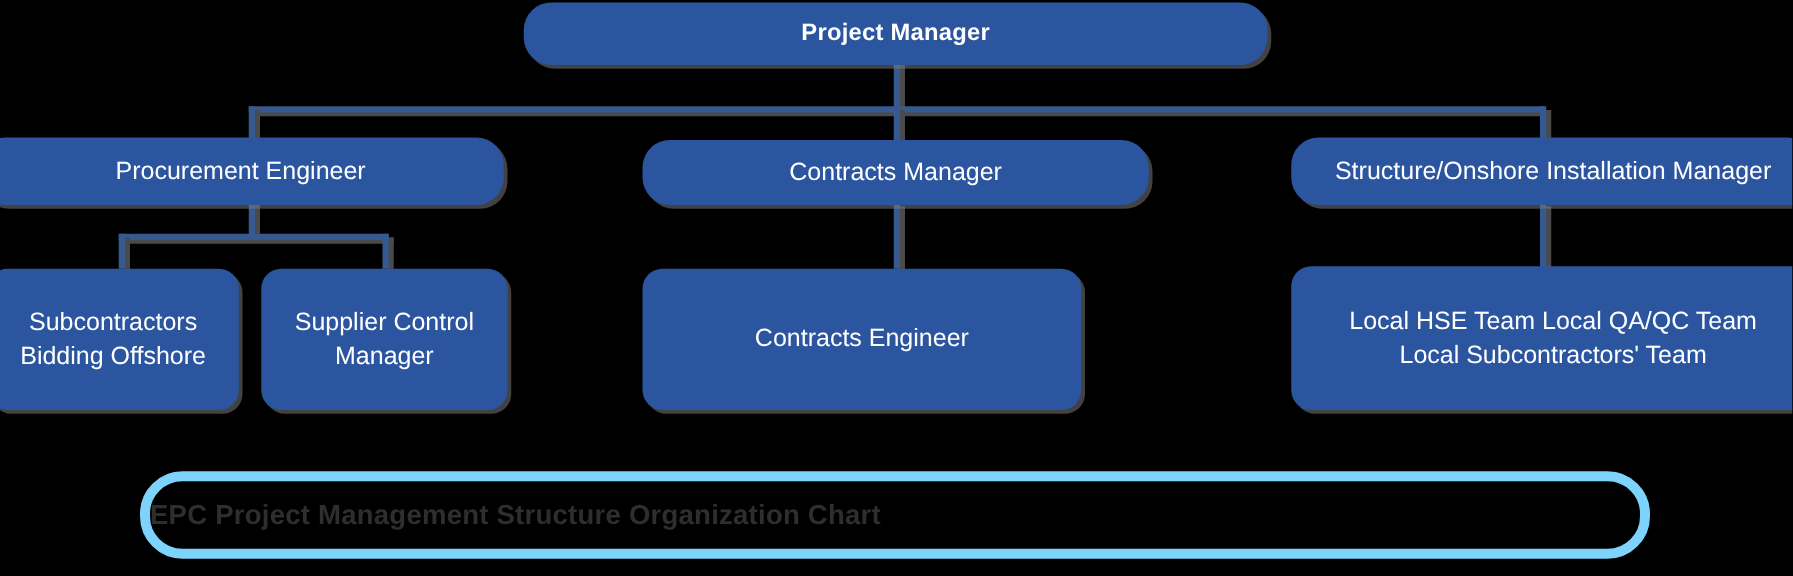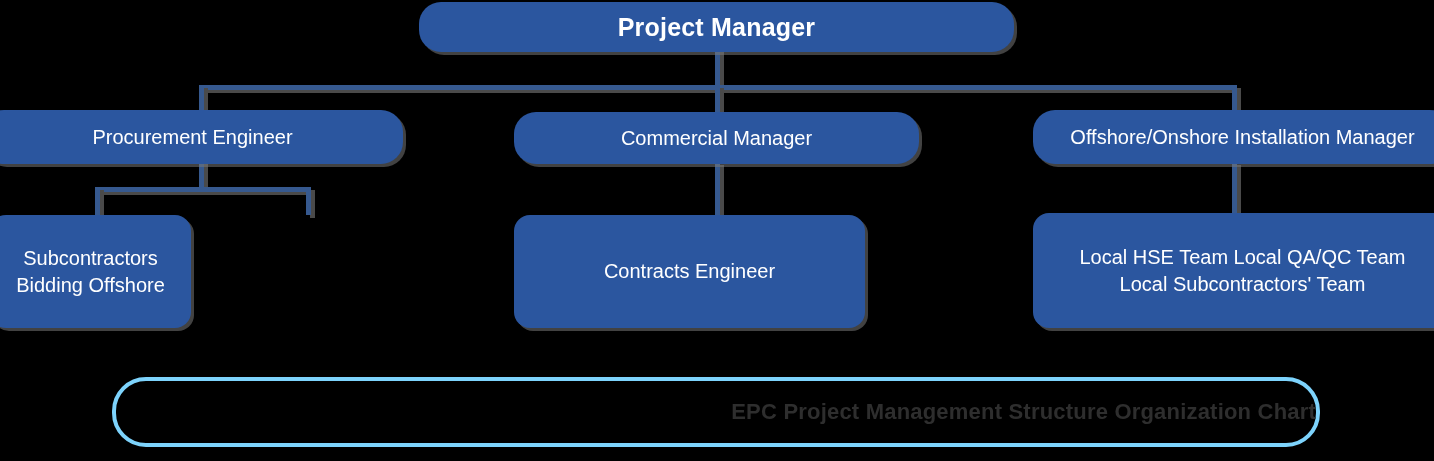--- a/index.html
+++ b/index.html
@@ -42,42 +42,42 @@
     line-height: 1.32;
   }
   .node-label {
     display: block;
     white-space: pre-line;
   }
 
   .node.root {
     border-radius: 22px;
     font-weight: bold;
-    font-size: 25px;
+    font-size: 19px;
     letter-spacing: 0.2px;
   }
   .node.level1 {
     border-radius: 22px;
     font-size: 20px;
   }
   .node.level2 {
     border-radius: 16px;
     font-size: 20px;
   }
 
   
   .footer-banner {
     position: absolute;
     box-sizing: border-box;
-    border: 4px solid #7dd3fc;
+    border: 8px solid #7dd3fc;
     border-radius: 34px;
     background: transparent;
     display: flex;
     align-items: center;
-    justify-content: flex-end;
+    justify-content: flex-start;
   }
   .footer-text {
     color: #2e2e2e;
     font-size: 22px;
     font-weight: bold;
     letter-spacing: 0.2px;
     white-space: nowrap;
   }
 </style>
 </head>
@@ -120,32 +120,36 @@
 
   <div class="node root" style="left:419px; top:2px; width:595px; height:50px;">
     <span class="node-label">Project Manager</span>
   </div>
 
   <div class="node level1" style="left:-18px; top:110px; width:421px; height:54px;">
     <span class="node-label">Procurement Engineer</span>
   </div>
 
   <div class="node level1" style="left:514px; top:112px; width:405px; height:52px;">
-    <span class="node-label">Commercial Manager</span>
+    <span class="node-label">Contracts Manager</span>
   </div>
 
   <div class="node level1" style="left:1033px; top:110px; width:419px; height:54px;">
-    <span class="node-label">Offshore/Onshore Installation Manager</span>
+    <span class="node-label">Structure/Onshore Installation Manager</span>
   </div>
 
   <div class="node level2" style="left:-10px; top:215px; width:201px; height:113px;">
     <span class="node-label">Subcontractors
 Bidding Offshore</span>
   </div>
 
+  <div class="node level2" style="left:209px; top:215px; width:197px; height:113px;">
+    <span class="node-label">Supplier Control
+Manager</span>
+  </div>
 
   <div class="node level2" style="left:514px; top:215px; width:351px; height:113px;">
     <span class="node-label">Contracts Engineer</span>
   </div>
 
   <div class="node level2" style="left:1033px; top:213px; width:419px; height:115px;">
     <span class="node-label">Local HSE Team Local QA/QC Team
 Local Subcontractors' Team</span>
   </div>
 

